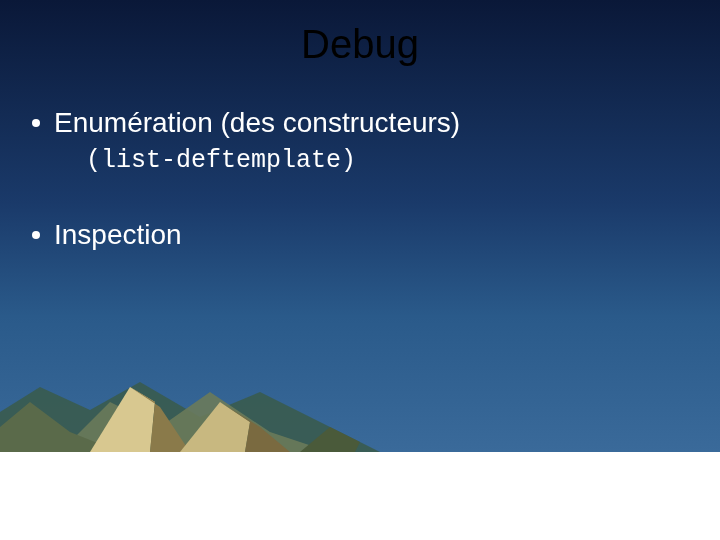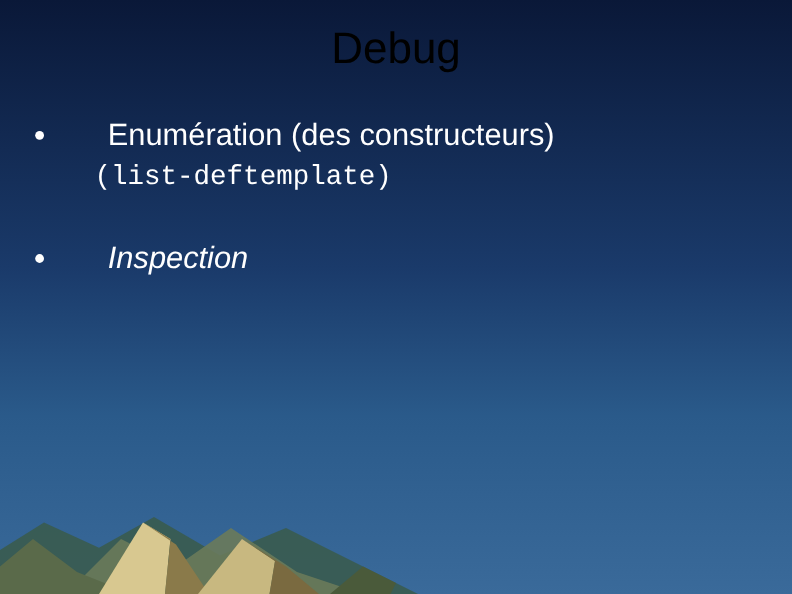--- a/index.html
+++ b/index.html
@@ -1,61 +1,60 @@
 <!DOCTYPE html>
 <html><head>
 <meta charset="utf-8">
 <style>
   * { margin: 0; padding: 0; box-sizing: border-box; }
   html, body { width: 720px; height: 540px; overflow: hidden; }
   .slide {
     width: 720px;
-    height: 540px;
+    height: 452px;
     background: linear-gradient(to bottom, #0a1838 0%, #1a3a6a 45%, #2a5a8a 70%, #3a6a9a 100%);
     position: relative;
     font-family: Arial, Helvetica, sans-serif;
   }
   .title {
     text-align: center;
     font-size: 40px;
     color: #000;
     padding-top: 22px;
     font-weight: 400;
   }
   .content {
     padding: 38px 32px 0 32px;
   }
   .bullet-row {
     display: flex;
     align-items: flex-start;
     color: #fff;
     font-size: 28px;
     margin-bottom: 4px;
-    gap: 44px;
   }
   .bullet-dot {
     width: 8px;
     height: 8px;
     background: #fff;
     border-radius: 50%;
     margin-right: 14px;
     margin-top: 14px;
     flex-shrink: 0;
     align-self: flex-start;
   }
   .bullet-text { line-height: 1.3; }
   .code-block {
     font-family: "Courier New", Courier, monospace;
     font-size: 25px;
     color: #fff;
     margin-left: 54px;
     line-height: 1.28;
     margin-bottom: 40px;
   }
-  .second-section { margin-top: 10px; font-style: italic; }
+  .second-section { margin-top: 10px; }
   .mountains {
     position: absolute;
     bottom: 0;
     left: 0;
     width: 720px;
     height: 120px;
     pointer-events: none;
   }
 </style>
 </head>

